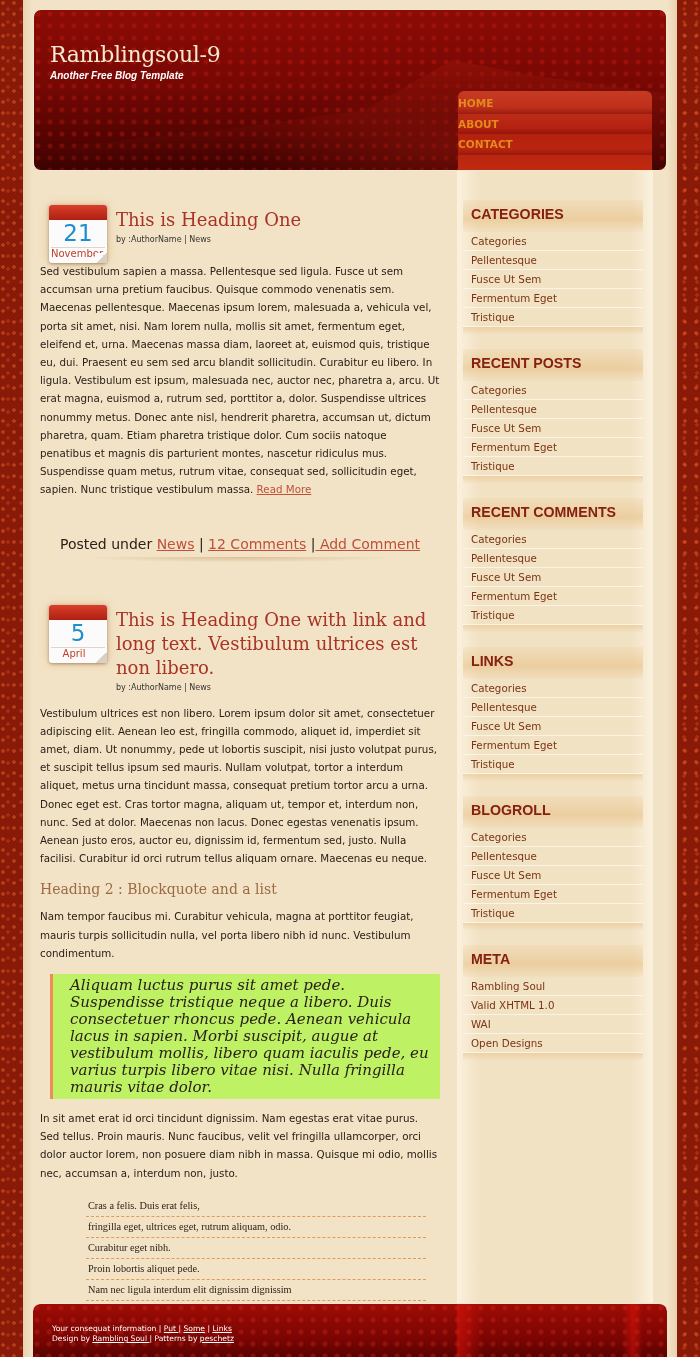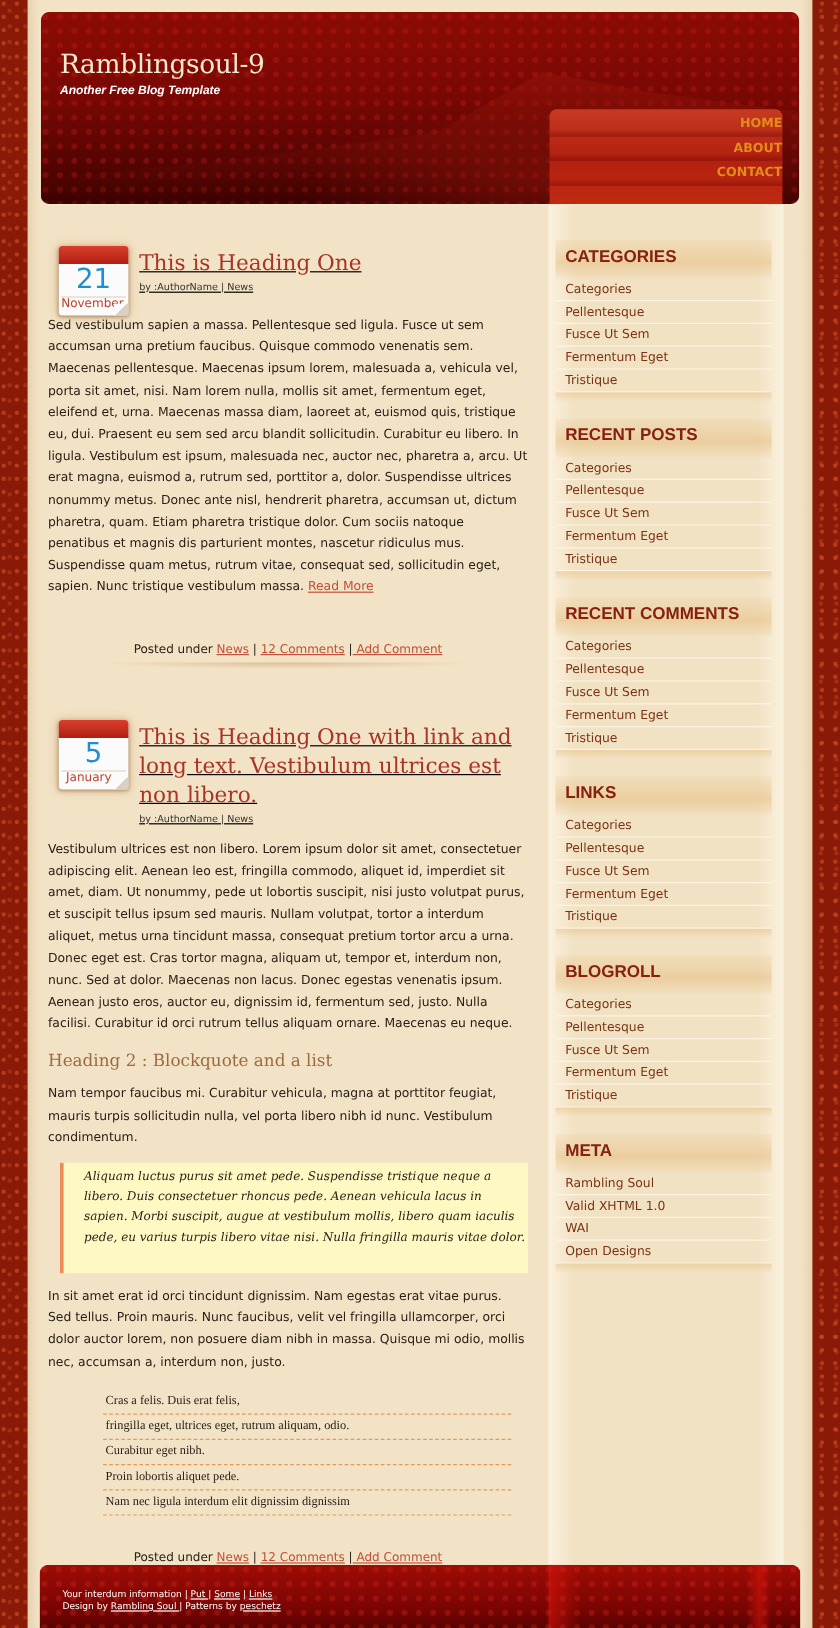--- a/index.html
+++ b/index.html
@@ -45,64 +45,64 @@
     position: absolute; left: 16px; top: 60px;
     font-family: "Liberation Sans", sans-serif; font-style: italic; font-weight: bold;
     font-size: 10px; color: #ffffff;
   }
   .nav {
     position: absolute; left: 424px; top: 81px; width: 194px; height: 81px;
     border-radius: 6px 6px 0 0;
     background: linear-gradient(to bottom, #c63a22 0%, #b2200f 50%, #c02a10 100%);
   }
   .nav-item {
-    display: block; height: 20.5px; line-height: 21px; text-align: right;
+    display: block; height: 20.5px; line-height: 21px; text-align: left;
     font-family: "DejaVu Sans", sans-serif; font-weight: bold; font-size: 10.5px;
     color: #e38b1c; text-decoration: none;
     background: linear-gradient(to bottom, transparent 70%, rgba(90,0,0,0.35) 100%);
   }
   .nav-item:first-child { margin-top: 2px; }
 
   .sidebar-col {
     position: absolute; left: 457px; top: 171px; width: 196px; height: 1133px;
     background: linear-gradient(to right, #fbf1de 0px, #f2e2c4 22px, #f2e2c4 174px, #fbf1de 196px);
   }
   .main {
     position: absolute; left: 40px; top: 171px; width: 400px;
   }
   .post { position: relative; }
-  .post-header { position: relative; padding-left: 76px; min-height: 70px; text-decoration: underline; }
+  .post-header { position: relative; padding-left: 76px; min-height: 70px; }
   .cal {
     position: absolute; left: 9px; top: 34px; width: 58px; height: 58px;
     background: #fbfbfb; border-radius: 3px;
     box-shadow: 0 1px 3px rgba(120,80,40,0.5), 0 0 10px rgba(200,160,110,0.6);
   }
   .cal-top { height: 15px; background: linear-gradient(to bottom, #d93e2a, #b01f12); border-radius: 3px 3px 0 0; }
   .cal-day { text-align: center; font-size: 23px; line-height: 27px; color: #1d8fd0; font-family: "DejaVu Sans", sans-serif; }
   .cal-month { border-top: 1px solid #e0d5c8; margin: 0 2px; text-align: center; font-size: 10px; color: #c0402c; line-height: 12px; padding-right: 8px; }
   .cal-fold { position: absolute; right: 0; bottom: 0; width: 12px; height: 10px; background: linear-gradient(135deg, #fbfbfb 50%, #d8d0c4 50%); }
   .post-title {
     font-family: "DejaVu Serif", serif; font-weight: normal; color: #a83426;
     font-size: 18px; line-height: 24px; padding-top: 37px;
   }
   .post-meta { font-size: 8px; color: #333; margin-top: 3px; }
   .post-body p {
     font-size: 10.3px; line-height: 18.2px; color: #2a2018; margin-top: 18px;
   }
   a.lnk { color: #c0503a; text-decoration: underline; }
-  .post-footer { text-align: center; font-size: 10px; color: #2a2018; margin-top: 32px; }
+  .post-footer { text-align: center; font-size: 14px; color: #2a2018; margin-top: 32px; }
   .post-sep {
     height: 14px; margin-top: 5px;
     background: radial-gradient(ellipse 200px 7px at 50% 0%, rgba(200,160,110,0.55), transparent 80%);
   }
   .h2 { font-family: "DejaVu Serif", serif; font-size: 14px; color: #9b6a43; margin-top: 14px; font-weight: normal; }
   blockquote {
-    margin: 12px 0 0 10px; padding: 3px 2px 21px 17px;
-    border-left: 3px solid #f08a5a; background: #fef9c3;
-    font-family: "DejaVu Serif", serif; font-style: italic; font-size: 10px; line-height: 17px; color: #2a2018;
+    margin: 12px 0 0 10px; padding: 3px 2px 3px 17px;
+    border-left: 3px solid #f08a5a; background: #bef264;
+    font-family: "DejaVu Serif", serif; font-style: italic; font-size: 15px; line-height: 17px; color: #2a2018;
   }
   ul.list { list-style: none; margin: 14px 0 0 46px; width: 340px; }
   ul.list li {
     font-size: 10.3px; line-height: 20px; color: #2a2018;
     border-bottom: 1px dashed #e39a55; padding-left: 2px; font-family: Liberation Serif, serif;
   }
 
   .sidebar { position: absolute; left: 463px; top: 200px; width: 180px; }
   .widget { margin-bottom: 14px; }
   .widget-title {
@@ -173,21 +173,21 @@
       <span>Posted under </span><a class="lnk">News</a><span> | </span><a class="lnk">12 Comments</a><span> |</span><a class="lnk"> Add Comment</a>
     </div>
     <div class="post-sep"></div>
   </div>
 
   <div class="post" style="margin-top:0px;">
     <div class="post-header">
       <div class="cal" style="top:34px;">
         <div class="cal-top"></div>
         <div class="cal-day">5</div>
-        <div class="cal-month">January</div>
+        <div class="cal-month">April</div>
         <div class="cal-fold"></div>
       </div>
       <h1 class="post-title">This is Heading One with link and long text. Vestibulum ultrices est non libero.</h1>
       <div class="post-meta">by :AuthorName | News</div>
     </div>
     <div class="post-body">
       <p style="margin-top:12px;">Vestibulum ultrices est non libero. Lorem ipsum dolor sit amet, consectetuer adipiscing elit. Aenean leo est, fringilla commodo, aliquet id, imperdiet sit amet, diam. Ut nonummy, pede ut lobortis suscipit, nisi justo volutpat purus, et suscipit tellus ipsum sed mauris. Nullam volutpat, tortor a interdum aliquet, metus urna tincidunt massa, consequat pretium tortor arcu a urna. Donec eget est. Cras tortor magna, aliquam ut, tempor et, interdum non, nunc. Sed at dolor. Maecenas non lacus. Donec egestas venenatis ipsum. Aenean justo eros, auctor eu, dignissim id, fermentum sed, justo. Nulla facilisi. Curabitur id orci rutrum tellus aliquam ornare. Maecenas eu neque.</p>
       <h2 class="h2">Heading 2 : Blockquote and a list</h2>
       <p style="margin-top:10px;">Nam tempor faucibus mi. Curabitur vehicula, magna at porttitor feugiat, mauris turpis sollicitudin nulla, vel porta libero nibh id nunc. Vestibulum condimentum.</p>
       <blockquote>Aliquam luctus purus sit amet pede. Suspendisse tristique neque a libero. Duis consectetuer rhoncus pede. Aenean vehicula lacus in sapien. Morbi suscipit, augue at vestibulum mollis, libero quam iaculis pede, eu varius turpis libero vitae nisi. Nulla fringilla mauris vitae dolor.</blockquote>
@@ -271,19 +271,19 @@
       <li>WAI</li>
       <li>Open Designs</li>
     </ul>
     <div class="widget-end"></div>
   </div>
 </aside>
 
 <footer class="footer">
   <div class="footer-text">
     <div>
-      <span>Your interdum information | </span><a>Put </a> | <a>Some</a> | <a>Links</a>
+      <span>Your consequat information | </span><a>Put </a> | <a>Some</a> | <a>Links</a>
     </div>
     <div>
       <span>Design by </span><a>Rambling Soul </a><span>| Patterns by </span><a>peschetz</a>
     </div>
   </div>
 </footer>
 
 </body></html>

